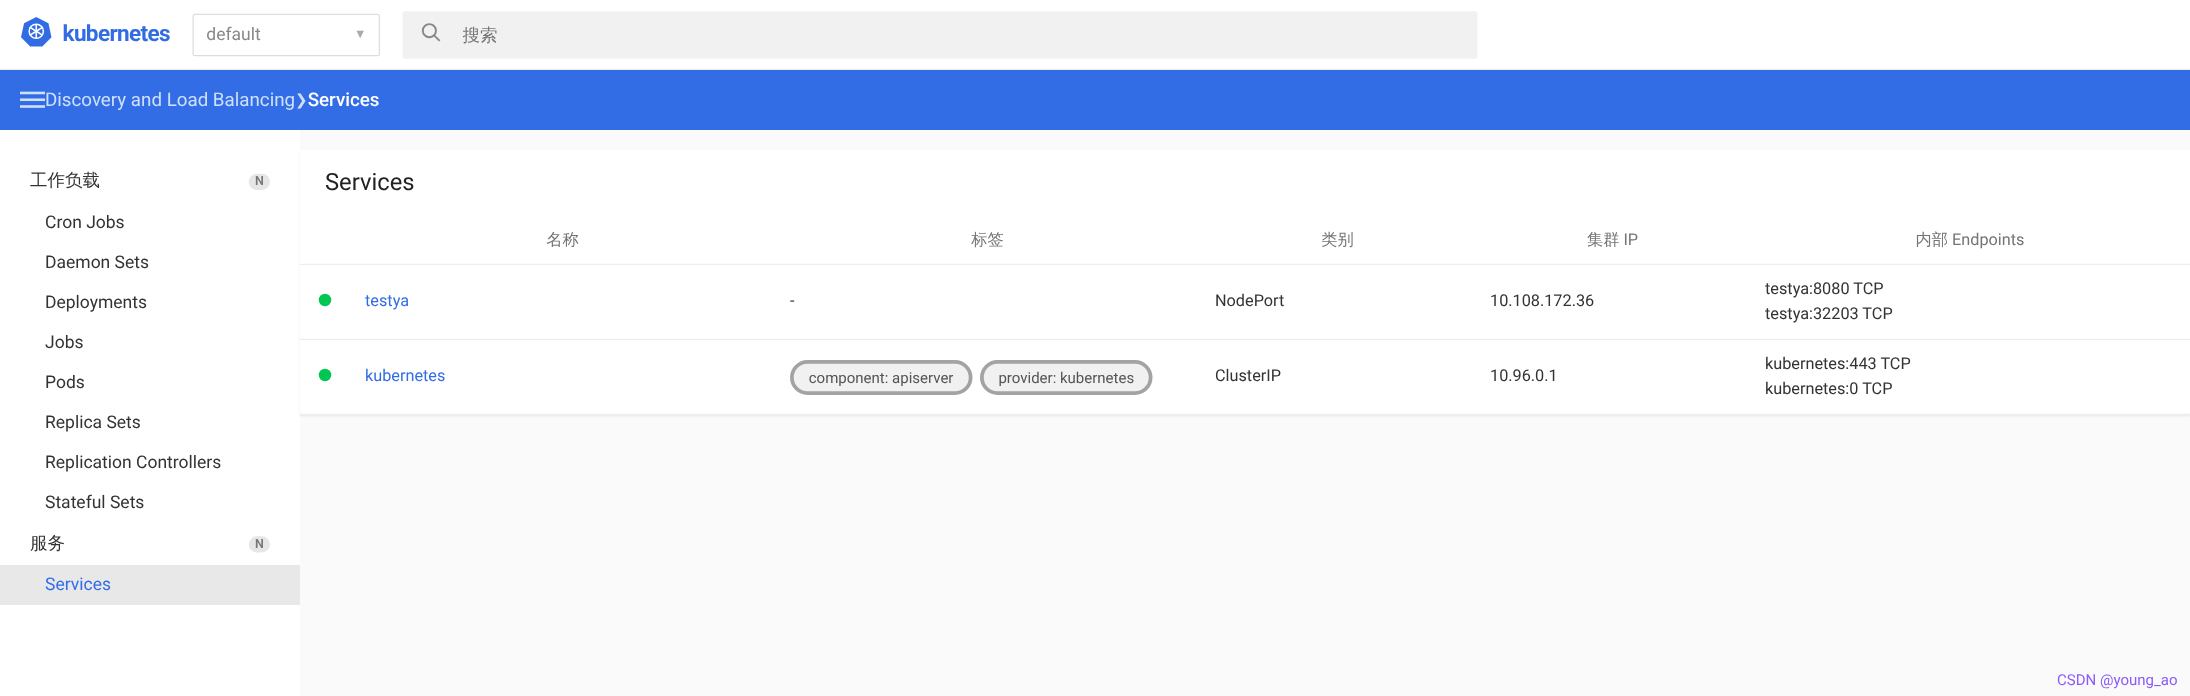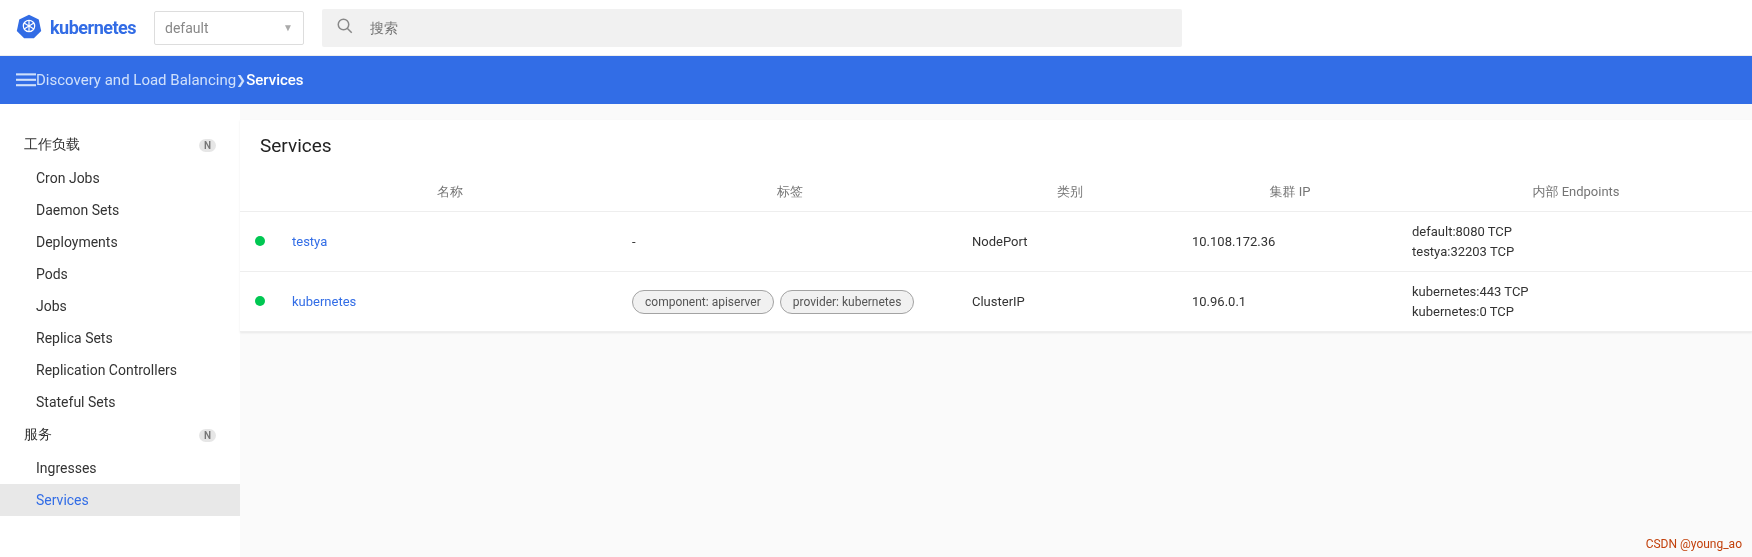--- a/index.html
+++ b/index.html
@@ -153,34 +153,34 @@
   width: 10px;
   height: 10px;
   background: #00c752;
   border-radius: 50%;
   display: inline-block;
 }
 a.link { color: #326de6; text-decoration: none; }
 .chip {
   display: inline-block;
   background: #f1f1f1;
-  border: 1px solid #a3a3a3;
+  border: 3px solid #a3a3a3;
   border-radius: 14px;
   padding: 4px 12px;
   font-size: 12px;
   color: #555;
   margin-right: 6px;
 }
 .endpoints { line-height: 1.5; white-space: nowrap; }
 .watermark {
   position: fixed;
   bottom: 6px;
   right: 10px;
   font-size: 12px;
-  color: #c2410c;
+  color: #8b5cf6;
 }
 th.col-status, td.col-status { width: 40px; text-align: center; padding-left: 20px;}
 th.col-name, td.col-name { width: 340px; }
 th.col-labels, td.col-labels { width: 340px; }
 th.col-type, td.col-type { width: 220px; }
 th.col-ip, td.col-ip { width: 220px; }
 </style>
 </head>
 <body>
 
@@ -233,31 +233,30 @@
 <div class="main">
 
   <div class="sidebar">
     <div class="side-header">
       <span>工作负载</span>
       <span class="badge-n">N</span>
     </div>
     <div class="side-item"><span>Cron Jobs</span></div>
     <div class="side-item"><span>Daemon Sets</span></div>
     <div class="side-item"><span>Deployments</span></div>
+    <div class="side-item"><span>Jobs</span></div>
     <div class="side-item"><span>Pods</span></div>
-    <div class="side-item"><span>Jobs</span></div>
     <div class="side-item"><span>Replica Sets</span></div>
     <div class="side-item"><span>Replication Controllers</span></div>
     <div class="side-item"><span>Stateful Sets</span></div>
 
     <div class="side-header">
       <span>服务</span>
       <span class="badge-n">N</span>
     </div>
-    <div class="side-item"><span>Ingresses</span></div>
     <div class="side-item active"><span>Services</span></div>
   </div>
 
   <div class="content">
     <div class="card">
       <div class="card-title">Services</div>
       <table class="svc">
         <thead>
           <tr>
             <th class="col-status"></th>
@@ -269,21 +268,21 @@
           </tr>
         </thead>
         <tbody id="svc-body">
             <tr>
               <td class="col-status"><span class="status-dot"></span></td>
               <td class="col-name"><a class="link" href="#">testya</a></td>
               <td class="col-labels">-</td>
               <td class="col-type">NodePort</td>
               <td class="col-ip">10.108.172.36</td>
               <td class="endpoints">
-                <div>default:8080 TCP</div>
+                <div>testya:8080 TCP</div>
                 <div>testya:32203 TCP</div>
               </td>
             </tr>
             <tr>
               <td class="col-status"><span class="status-dot"></span></td>
               <td class="col-name"><a class="link" href="#">kubernetes</a></td>
               <td class="col-labels"><span class="chip">component: apiserver</span><span class="chip">provider: kubernetes</span></td>
               <td class="col-type">ClusterIP</td>
               <td class="col-ip">10.96.0.1</td>
               <td class="endpoints">

